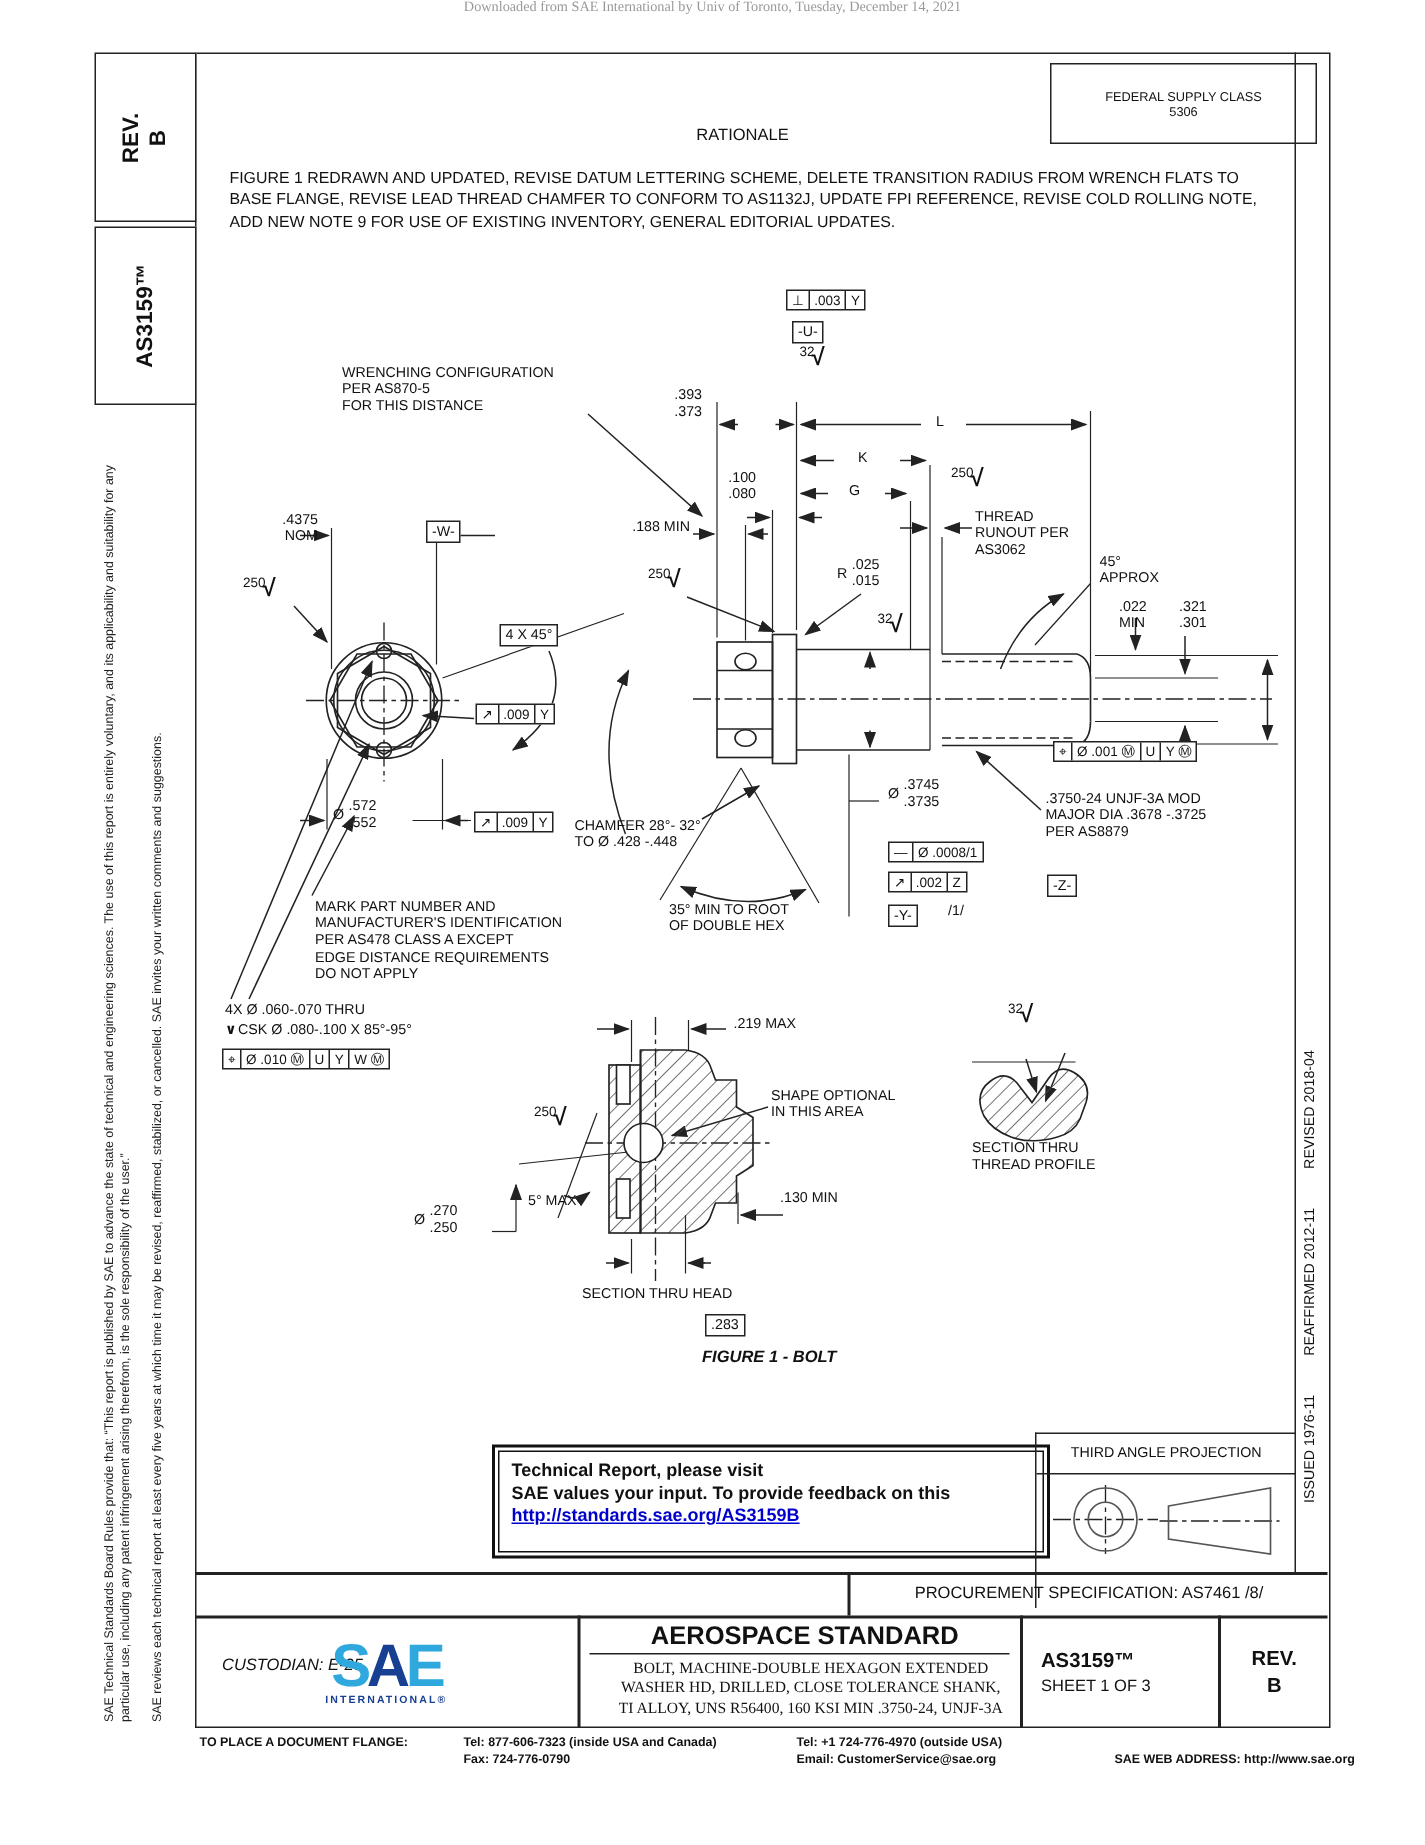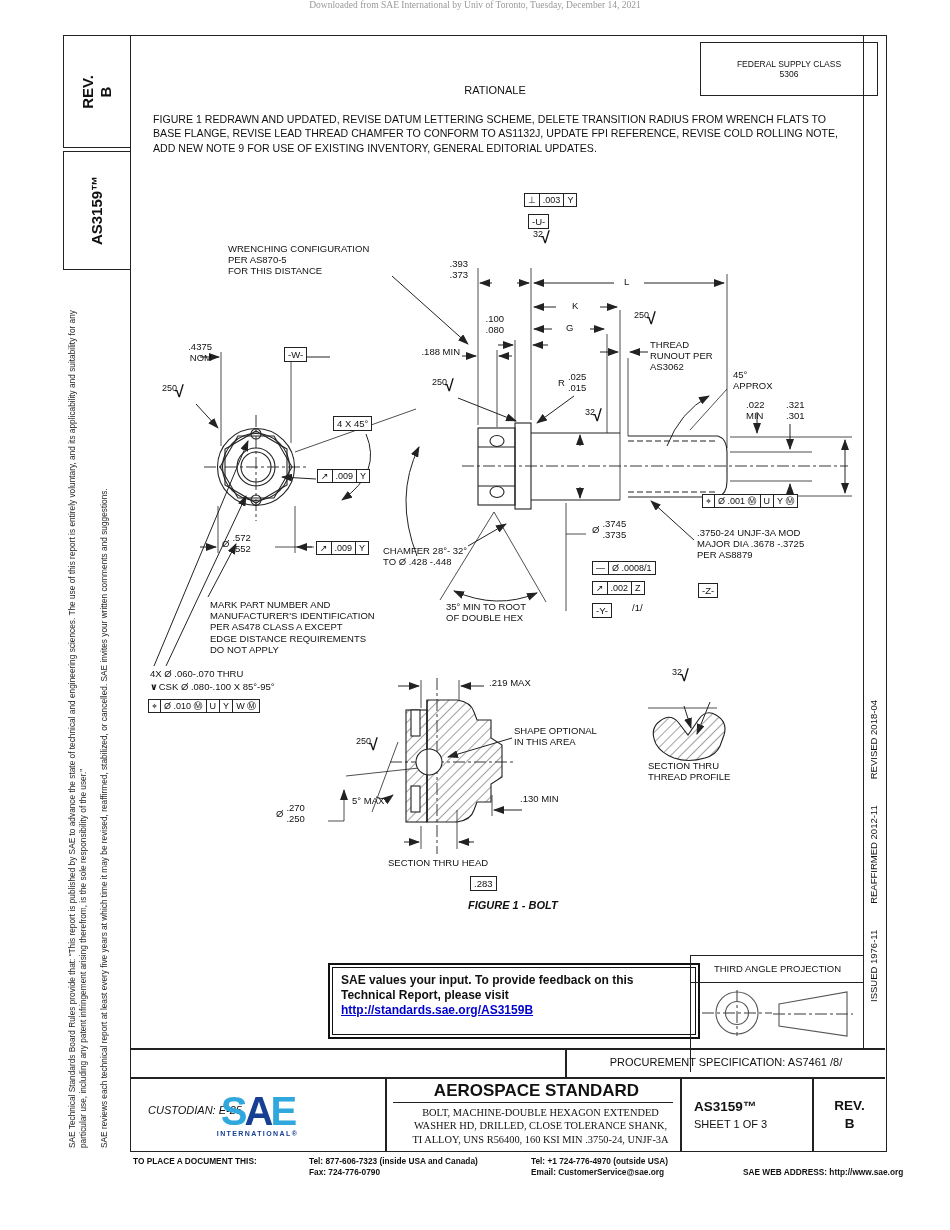--- a/index.html
+++ b/index.html
@@ -332,22 +332,22 @@
   <span>Ø</span>
     <span class="stk">.270
 .250</span>
 </div>
 <div class="abs" style="left:470px;top:830px;margin-top:43px;"><span class="box">.283</span></div>
 <div class="lb" style="left:388px;top:857px;">SECTION THRU HEAD</div>
 <div class="lb bold" style="left:428px;top:899px;font-style:italic;font-size:11px;margin-left:40px;">FIGURE 1 - BOLT</div>
 
 <div class="abs" style="left:328px;top:963px;width:372px;height:76px;border:2px solid #111;background:#fff;padding:2px;box-sizing:border-box;">
   <div style="border:1.3px solid #111;width:100%;height:100%;box-sizing:border-box;padding:5px 8px;font-size:12px;font-weight:bold;line-height:1.25;">
+    <div>Technical Report, please visit</div>
     <div>SAE values your input. To provide feedback on this</div>
-    <div>Technical Report, please visit</div>
     <a class="link" href="#">http://standards.sae.org/AS3159B</a>
   </div>
 </div>
 
 <div class="abs" style="left:690px;top:955px;width:174px;height:117px;border-left:1.5px solid #222;border-top:1.5px solid #222;box-sizing:border-box;">
   <div class="ctr" style="font-size:9.5px;padding-top:7px;height:19px;border-bottom:1.5px solid #222;box-sizing:content-box;">THIRD ANGLE PROJECTION</div>
 </div>
 
 <div class="hl" style="left:130px;top:1048px;width:755px;height:1.6px;"></div>
 <div class="hl" style="left:130px;top:1077px;width:755px;height:1.8px;"></div>
@@ -377,21 +377,21 @@
   <div style="font-size:11px;margin-top:4px;">SHEET 1 OF 3</div>
 </div>
 
 <div class="abs ctr" style="left:814px;top:1077px;width:71px;height:75px;display:flex;flex-direction:column;align-items:center;justify-content:center;font-weight:bold;font-size:13.5px;line-height:1.3;">
   <span>REV.</span>
   <span>B</span>
 </div>
 
 <div class="abs" style="left:133px;top:1155px;width:815px;font-size:8.3px;line-height:1.3;color:#111;">
   <div style="display:grid;grid-template-columns:176px 222px 212px auto;font-weight:bold;margin-top:1px;">
-    <div>TO PLACE A DOCUMENT THIS:</div>
+    <div>TO PLACE A DOCUMENT FLANGE:</div>
     <div>Tel: 877-606-7323 (inside USA and Canada)</div>
     <div>Tel: +1 724-776-4970 (outside USA)</div>
     <div></div>
     <div></div>
     <div>Fax: 724-776-0790</div>
     <div>Email: CustomerService@sae.org</div>
     <div>SAE WEB ADDRESS: http://www.sae.org</div>
   </div>
 </div>
 

